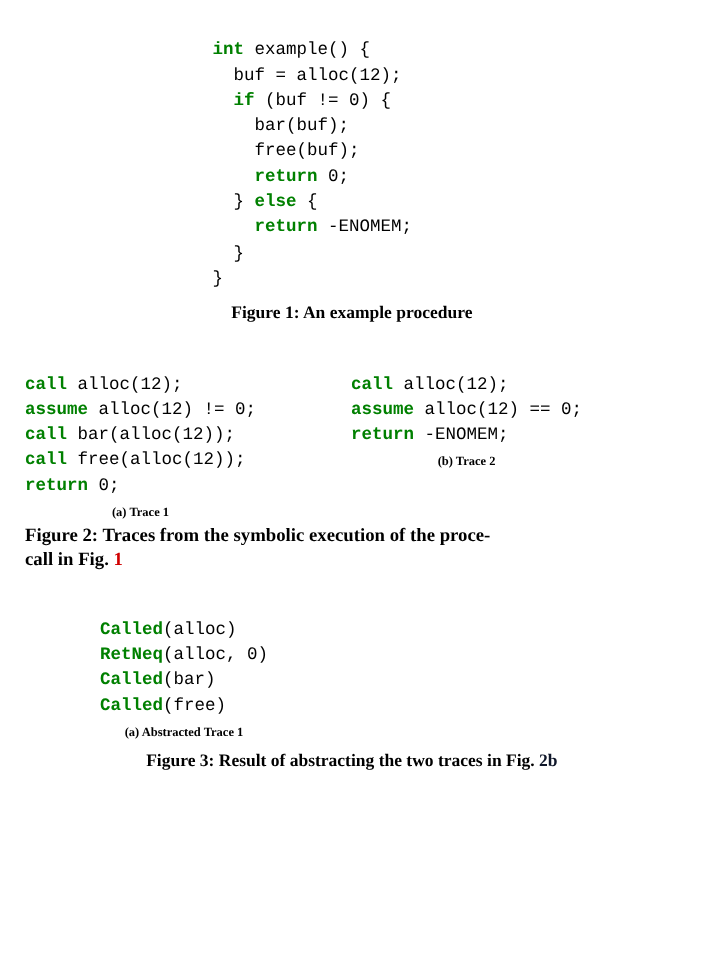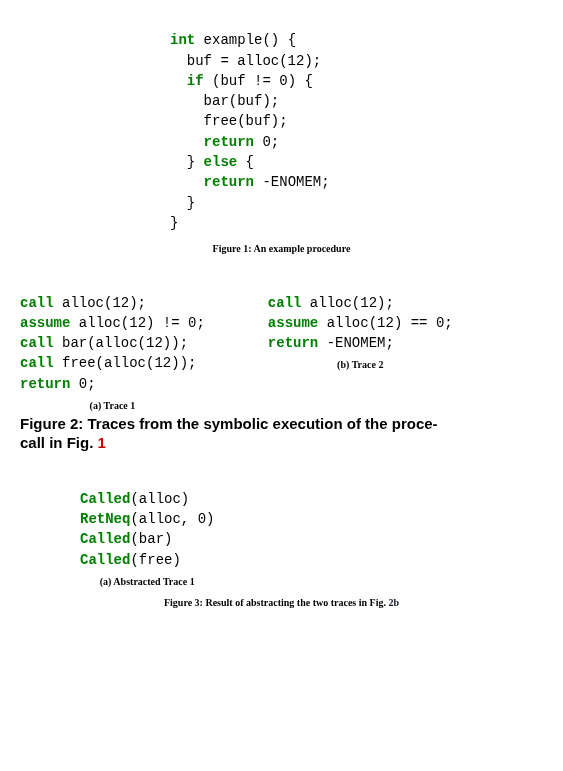--- a/index.html
+++ b/index.html
@@ -18,47 +18,47 @@
     font-family: "Courier New", Courier, monospace;
     font-size: 14px;
     line-height: 1.45;
     white-space: pre;
   }
   .kw   { color: #008000; font-weight: bold; }
   .pred { color: #008000; font-weight: bold; }
   .caption {
     font-family: "Times New Roman", Times, serif;
     font-weight: bold;
-    font-size: 10px;
+    font-size: 14px;
     text-align: center;
     margin: 10px 0 18px 0;
   }
   .caption .figref2 { color: #0f172a; }
   .subcap {
     font-family: "Times New Roman", Times, serif;
     font-weight: bold;
     font-size: 10px;
     text-align: center;
     margin-top: 6px;
   }
   .fig1 {
     margin: 0 0 0 150px;
   }
   .row {
     display: flex;
     flex-direction: row;
     justify-content: flex-start;
-    gap: 43px;
+    gap: 56px;
   }
   .col { display: flex; flex-direction: column; }
   .row2 .colA { margin-left: 0; }
   .row2 .colB { margin-left: 20px; }
   .row3 { justify-content: flex-start; margin-left: 60px; }
   .body-text {
-    font-family: Liberation Sans, sans-serif;
+    font-family: Liberation Serif, serif;
     font-weight: bold;
     font-size: 15px;
     text-align: left;
     line-height: 1.25;
     margin: 4px 0 16px 0;
   }
 </style>
 </head>
 <body>
 

